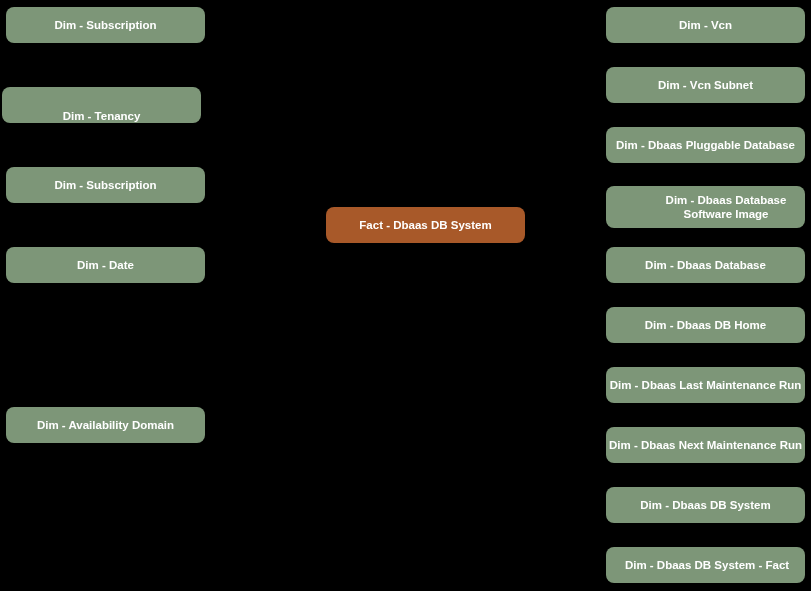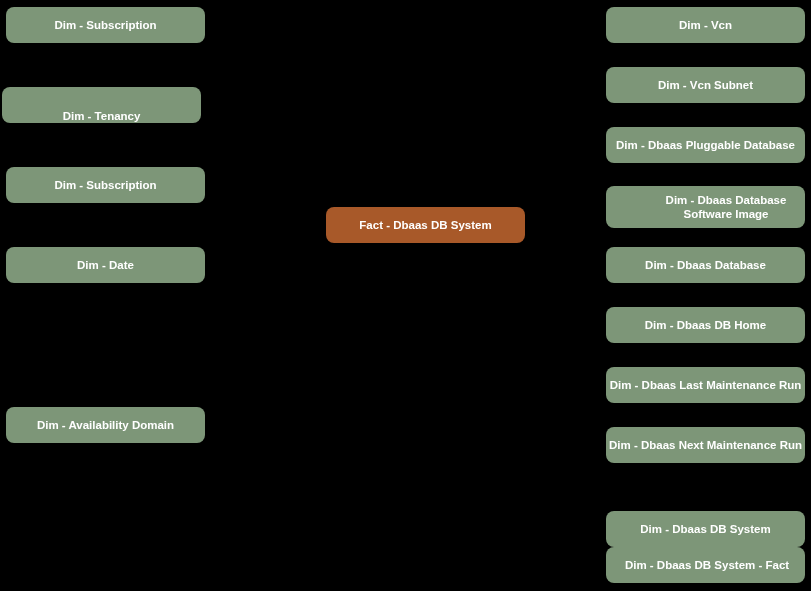--- a/index.html
+++ b/index.html
@@ -49,21 +49,21 @@
 
   
   .r0 { left: 606px; top: 7px; }
   .r1 { left: 606px; top: 67px; }
   .r2 { left: 606px; top: 127px; text-align: center; }
   .r3 { left: 606px; top: 186px; padding-left: 44px; }
   .r4 { left: 606px; top: 247px; }
   .r5 { left: 606px; top: 307px; }
   .r6 { left: 606px; top: 367px; }
   .r7 { left: 606px; top: 427px; }
-  .r8 { left: 606px; top: 487px; margin-top: 24px; }
+  .r8 { left: 606px; top: 487px; }
   .r9 { left: 606px; top: 547px; padding-left: 6px; }
 </style>
 </head>
 <body>
 
 <div class="canvas">
 
   <div class="node dim l0">
     <span>Dim - Subscription</span>
   </div>

